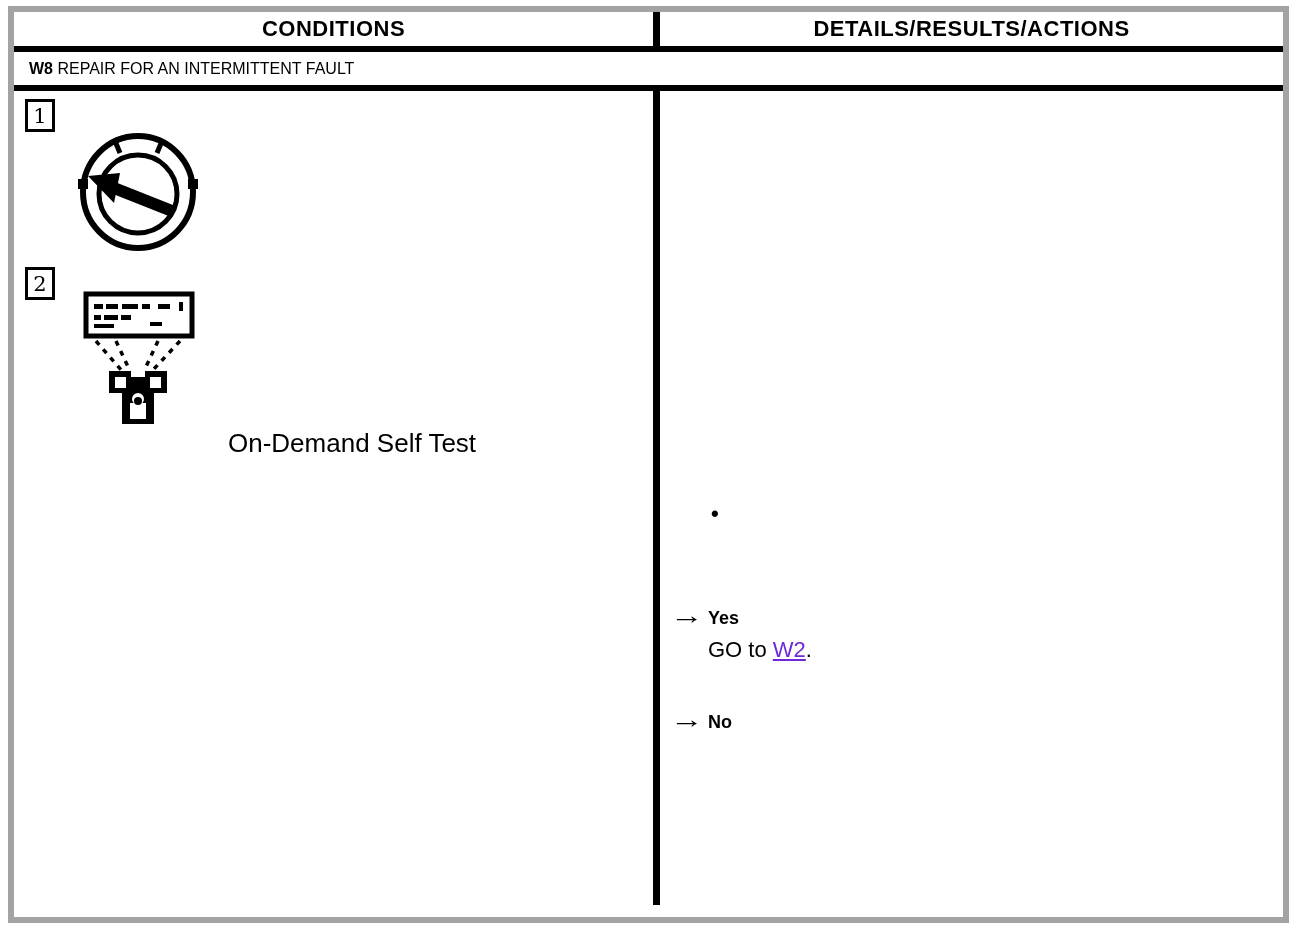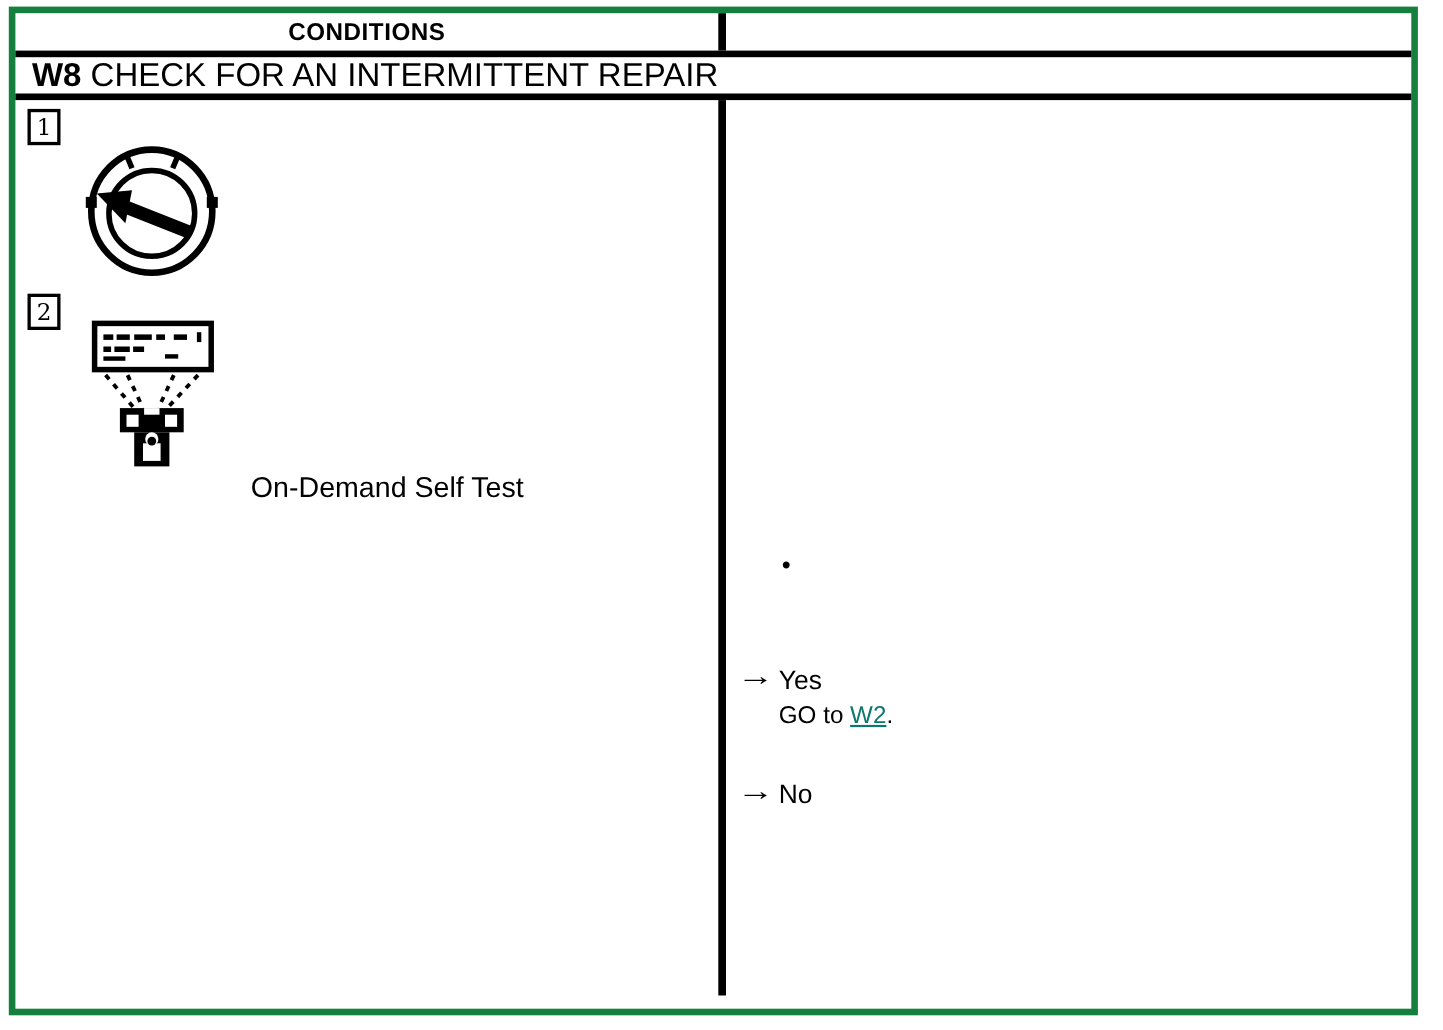--- a/index.html
+++ b/index.html
@@ -7,21 +7,21 @@
     width: 1312px; height: 936px;
     background: #ffffff;
     font-family: "Liberation Sans", sans-serif;
     color: #000000;
     overflow: hidden;
   }
   .doc-table {
     position: absolute;
     left: 8px; top: 6px;
     width: 1281px; height: 917px;
-    border: 6px solid #15803d;
+    border: 6px solid #a3a3a3;
     background: #fff;
   }
   
   .hdr-row {
     display: flex;
     height: 40px;
     border-bottom: 6px solid #000;
   }
   .hdr-cell {
     display: flex; align-items: center; justify-content: center;
@@ -29,21 +29,21 @@
     letter-spacing: 0.5px;
   }
   .hdr-left  { width: 646px; border-right: 7px solid #000; }
   .hdr-right { flex: 1; }
   
   .section-row {
     height: 39px;
     border-bottom: 6px solid #000;
     display: flex; align-items: center;
     padding-left: 15px;
-    font-size: 30px;
+    font-size: 16px;
     white-space: pre;
   }
   .section-row .sec-id { font-weight: bold; }
   
   .content-row { display: flex; height: 814px; }
   .cell-left  { width: 646px; border-right: 7px solid #000; position: relative; }
   .cell-right { flex: 1; position: relative; }
 
   
   .step-box {
@@ -79,35 +79,36 @@
   .answer-no  { top: 616px; }
   .arrow {
     position: absolute;
     left: 10px; top: -2px;
     font-size: 25px;
     transform: scaleX(1.35);
     transform-origin: left center;
     display: inline-block;
   }
   .answer-body { margin-left: 48px; }
-  .answer-label { font-weight: normal; font-size: 24px; line-height: 31px; }
+  .answer-label { font-weight: bold; font-size: 18px; line-height: 31px; }
   .answer-text  { font-size: 22px; line-height: 31px; }
-  .doc-link { text-decoration: underline; color: #0f766e; cursor: pointer; }
+  .doc-link { text-decoration: underline; color: #6d28d9; cursor: pointer; }
 </style>
 </head>
 <body>
 
 <div class="doc-table">
 
   <div class="hdr-row">
     <div class="hdr-cell hdr-left">CONDITIONS</div>
+    <div class="hdr-cell hdr-right">DETAILS/RESULTS/ACTIONS</div>
   </div>
 
   <div class="section-row">
-    <span class="sec-id">W8</span><span> CHECK FOR AN INTERMITTENT REPAIR</span>
+    <span class="sec-id">W8</span><span> REPAIR FOR AN INTERMITTENT FAULT</span>
   </div>
 
   <div class="content-row">
 
     <div class="cell-left">
 
       <div class="step-box step-box-1">1</div>
 
       <svg class="icon-abs" style="left:52px; top:30px;" width="146" height="146" viewBox="0 0 146 146">
         <ellipse cx="72" cy="71" rx="55" ry="56" fill="none" stroke="#000" stroke-width="6"></ellipse>

